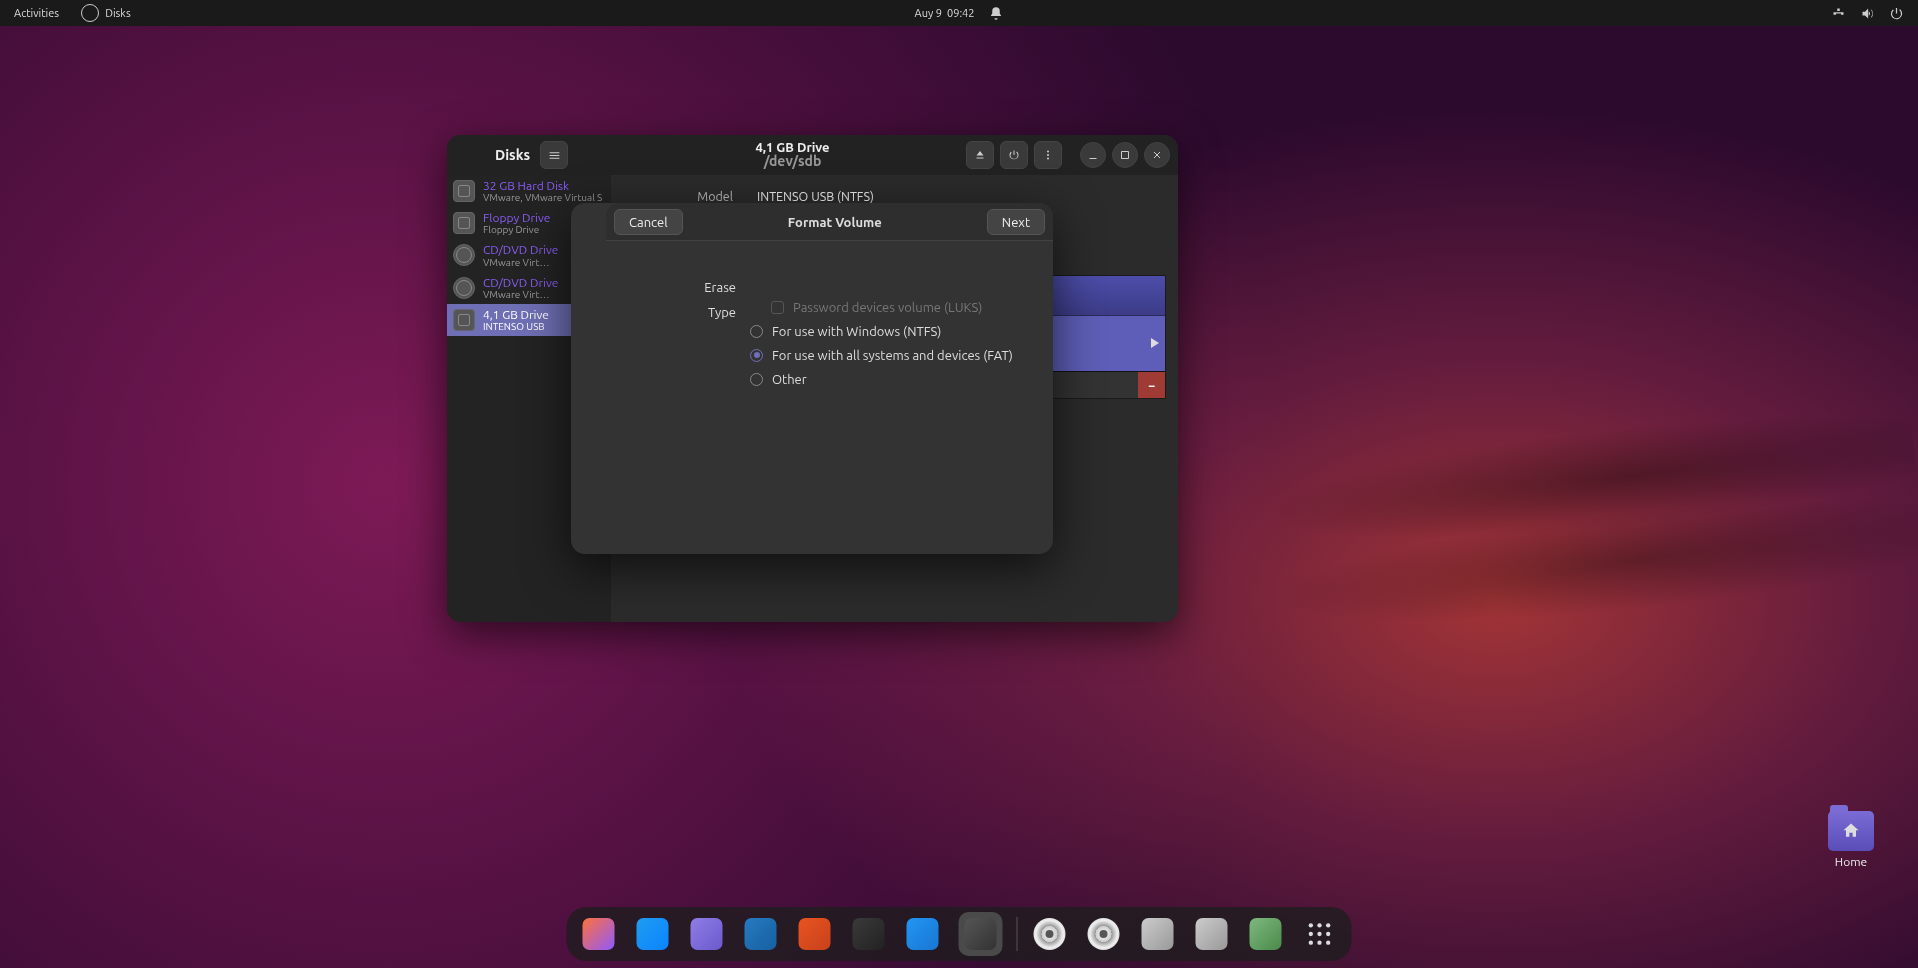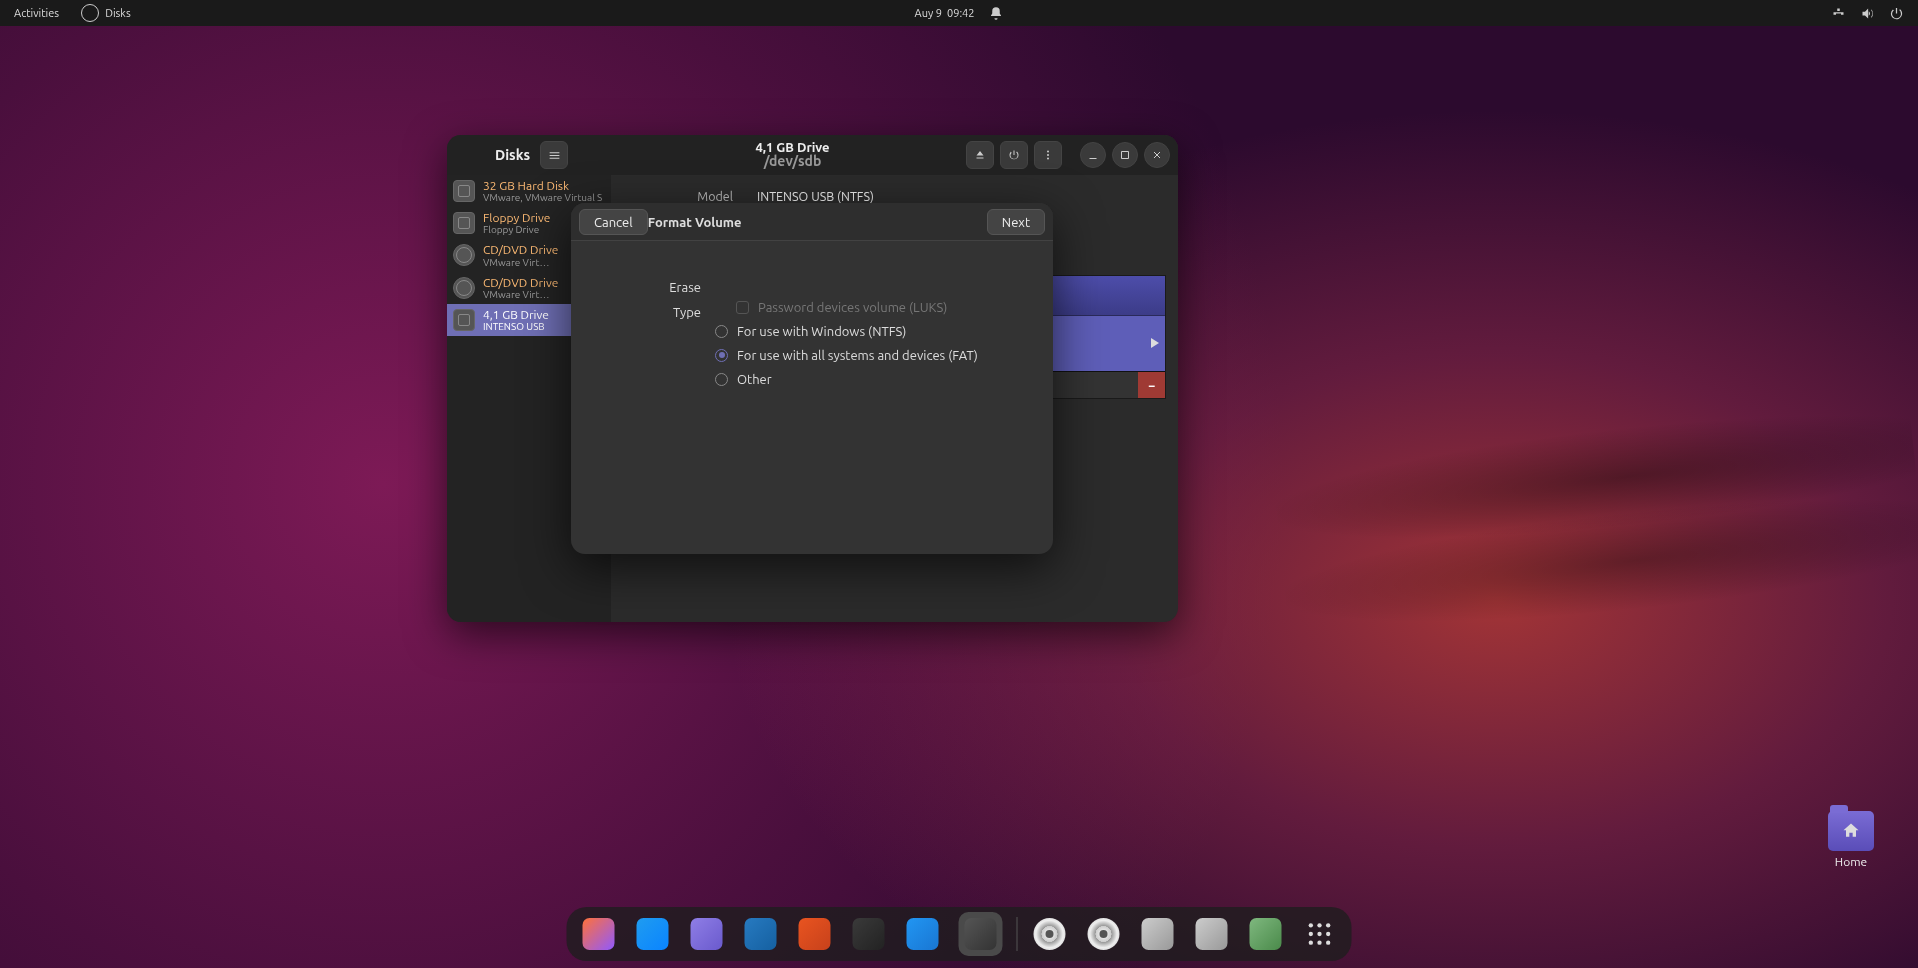--- a/index.html
+++ b/index.html
@@ -62,21 +62,21 @@
   .dev { display:flex; gap:8px; padding:4px 8px 4px 6px; align-items:center;
     cursor:pointer; position:relative;}
   .dev.sel { background:#6f6fb5;}
   .dev.sel .dname, .dev.sel .dsub { color:#fff;}
   .dev .dicon { width:22px; height:22px; border-radius:4px; background:#555;
     flex:none; border:1px solid #666; position:relative; overflow:hidden;}
   .dev .dicon::after{content:"";position:absolute;inset:4px;border:1px solid #888;border-radius:2px;}
   .dev .dicon.disc{border-radius:50%;}
   .dev .dicon.disc::after{inset:2px;border-radius:50%;}
   .dev .dinfo { overflow:hidden; line-height:1.1;}
-  .dev .dname { font-size:12px; color:#fdba74; white-space:nowrap; overflow:hidden;
+  .dev .dname { font-size:12px; color:#8b5cf6; white-space:nowrap; overflow:hidden;
     text-overflow:ellipsis;}
   .dev .dsub  { font-size:10px; color:#999; white-space:nowrap; overflow:hidden;
     text-overflow:ellipsis;}
   .dev .rt { position:absolute; right:6px; bottom:3px; font-size:10px; color:#aaa;}
   
   .detail { flex:1; padding:14px 22px; font-size:12.5px; color:#ccc; position:relative;}
   .kv { display:flex; gap:24px; margin-bottom:12px;}
   .kv .k { width:100px; text-align:right; color:#bbb;}
   .kv .v { color:#eee;}
   
@@ -89,27 +89,27 @@
   .partstrip .play { position:absolute; right:6px; top:50%; transform:translateY(-50%);
     width:0;height:0;border-left:8px solid #ddd;border-top:5px solid transparent;
     border-bottom:5px solid transparent;}
   .partstrip .bar { height:27px; background:#333; display:flex; border-top:1px solid #111;}
   .partstrip .bar .minus { margin-left:auto; width:27px; background:#9f3a34;
     display:flex;align-items:center;justify-content:center;color:#fff;font-weight:700;}
   
   
   .dialog { position:absolute; left:571px; top:203px; width:482px; height:351px;
     background:#333; border-radius:14px; box-shadow:0 14px 48px rgba(0,0,0,0.65);
-    color:#ddd; display:flex; flex-direction:column; z-index:50;}
+    color:#ddd; display:flex; flex-direction:column; z-index:50;padding-left:35px;}
   .dlg-head { height:38px; display:flex; align-items:center; padding:0 8px;
     border-bottom:1px solid #424242; background:#2e2e2e;
     border-radius:14px 14px 0 0;}
   .dlg-btn { padding:5px 14px; border-radius:6px; background:#444; font-size:13px;
     cursor:pointer; border:1px solid #555; color:#eee;}
-  .dlg-title { flex:1; text-align:left; font-weight:700; font-size:13px;}
+  .dlg-title { flex:1; text-align:center; font-weight:700; font-size:13px;}
   
   .dlg-body { flex:1; padding:34px 34px 0 34px; font-size:13px;}
   .row { display:flex; gap:14px; align-items:flex-start; margin-bottom:6px;}
   .row .lab { width:96px; text-align:right; color:#ddd; padding-top:5px;}
   .row .ctl { flex:1;}
   input.txt { width:100%; height:27px; background:#2b2b2b; border:2px solid #6f6fb5;
     border-radius:5px; outline:none; color:#eee; padding:0 8px; font-size:13px;}
   .hint { font-size:11.5px; color:#999; margin-top:4px; margin-bottom:14px;}
   
   .switch { width:42px; height:22px; background:#555; border-radius:11px;

